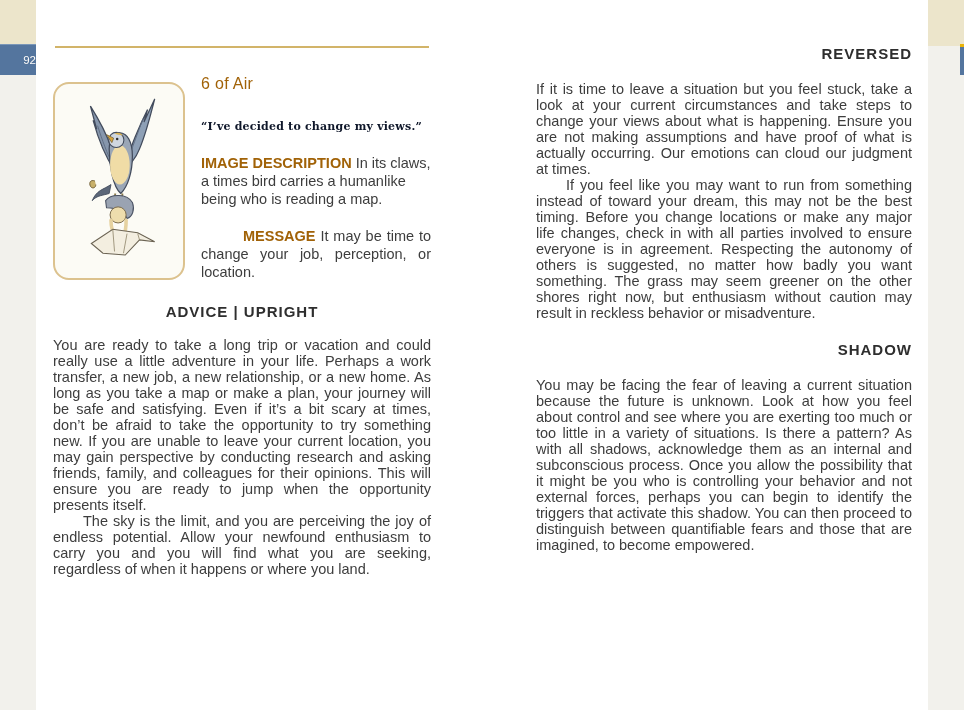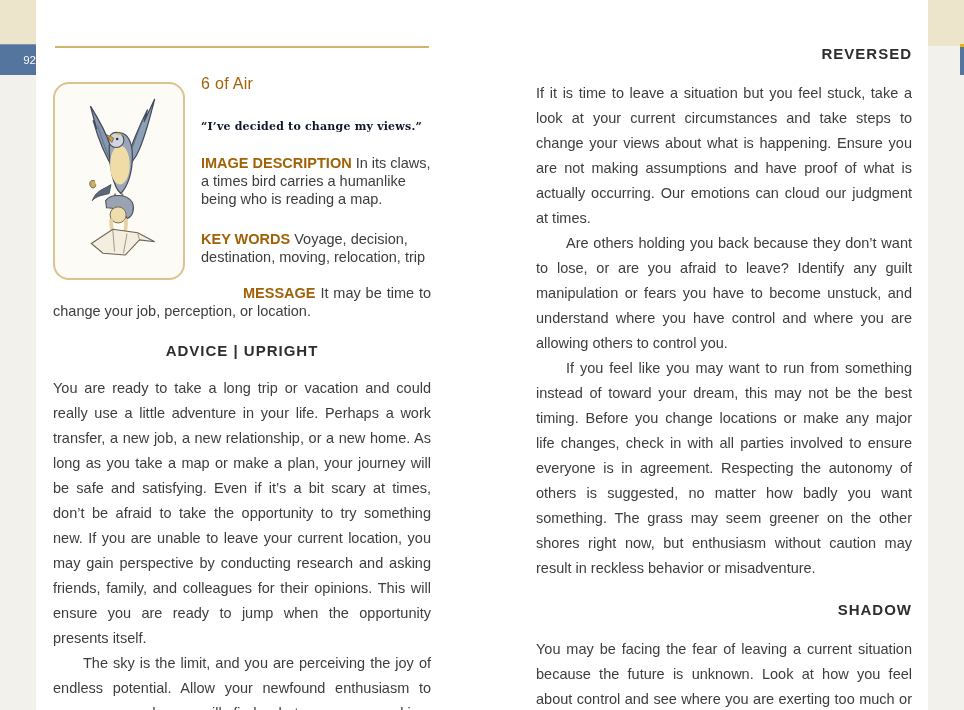--- a/index.html
+++ b/index.html
@@ -39,21 +39,21 @@
     margin:27px 0 0 0;font-family:"DejaVu Serif", serif;font-weight:bold;
     font-size:11px;color:#0f172a;letter-spacing:.2px;
   }
   p.meta{margin:21px 0 0 0;font-size:14.5px;line-height:18.2px;text-align:left;}
   p.message{margin:18px 0 0 0;font-size:14.5px;line-height:18.2px;text-align:justify;text-indent:42px;}
   .label{font-weight:bold;color:#a16207;}
   h2.section{
     clear:both;margin:22px 0 0 0;text-align:center;
     font-size:15px;font-weight:bold;color:#2e2e2e;letter-spacing:1px;
   }
-  p.body{margin:17px 0 0 0;font-size:14.5px;line-height:25px;text-align:justify;}
+  p.body{margin:17px 0 0 0;font-size:14.5px;line-height:16px;text-align:justify;}
   p.body.indent{margin:0;text-indent:30px;}
 
   
   .right-page{position:absolute;left:536px;top:45px;width:376px;}
   .right-page h2.section{margin:0;text-align:right;}
   .right-page h2.section.shadow{margin-top:20px;}
   .right-page p.body{margin-top:19px;}
   .right-page p.body.indent{margin-top:0;}
 </style>
 </head>
@@ -103,33 +103,31 @@
       <path d="M58,152 L60,177 M74,157 L70,179 M88,164 L86,157" stroke="#8d8368" stroke-width="0.9" fill="none"></path>
     </svg>
   </div>
 
   <h1 class="card-title">6 of Air</h1>
 
   <div class="quote">“I’ve decided to change my views.”</div>
 
   <p class="meta"><span class="label">IMAGE DESCRIPTION</span> <span>In its claws, a times bird carries a humanlike being who is reading a map.</span></p>
 
-  <p class="meta"><span class="label">KEY WORDS</span> <span>Voyage, decision, destination, moving, relocation, trip</span></p>
 
   <p class="message"><span class="label">MESSAGE</span> <span>It may be time to change your job, perception, or location.</span></p>
 
   <h2 class="section">ADVICE | UPRIGHT</h2>
 
   <p class="body">You are ready to take a long trip or vacation and could really use a little adventure in your life. Perhaps a work transfer, a new job, a new relationship, or a new home. As long as you take a map or make a plan, your journey will be safe and satisfying. Even if it’s a bit scary at times, don’t be afraid to take the opportunity to try something new. If you are unable to leave your current location, you may gain perspective by conducting research and asking friends, family, and colleagues for their opinions. This will ensure you are ready to jump when the opportunity presents itself.</p>
   <p class="body indent">The sky is the limit, and you are perceiving the joy of endless potential. Allow your newfound enthusiasm to carry you and you will find what you are seeking, regardless of when it happens or where you land.</p>
 </div>
 
 <div class="right-page">
   <h2 class="section">REVERSED</h2>
 
   <p class="body">If it is time to leave a situation but you feel stuck, take a look at your current circumstances and take steps to change your views about what is happening. Ensure you are not making assumptions and have proof of what is actually occurring. Our emotions can cloud our judgment at times.</p>
-  <p class="body indent">Are others holding you back because they don’t want to lose, or are you afraid to leave? Identify any guilt manipulation or fears you have to become unstuck, and understand where you have control and where you are allowing others to control you.</p>
   <p class="body indent">If you feel like you may want to run from something instead of toward your dream, this may not be the best timing. Before you change locations or make any major life changes, check in with all parties involved to ensure everyone is in agreement. Respecting the autonomy of others is suggested, no matter how badly you want something. The grass may seem greener on the other shores right now, but enthusiasm without caution may result in reckless behavior or misadventure.</p>
 
   <h2 class="section shadow">SHADOW</h2>
 
   <p class="body">You may be facing the fear of leaving a current situation because the future is unknown. Look at how you feel about control and see where you are exerting too much or too little in a variety of situations. Is there a pattern? As with all shadows, acknowledge them as an internal and subconscious process. Once you allow the possibility that it might be you who is controlling your behavior and not external forces, perhaps you can begin to identify the triggers that activate this shadow. You can then proceed to distinguish between quantifiable fears and those that are imagined, to become empowered.</p>
 </div>
 
 </body></html>

